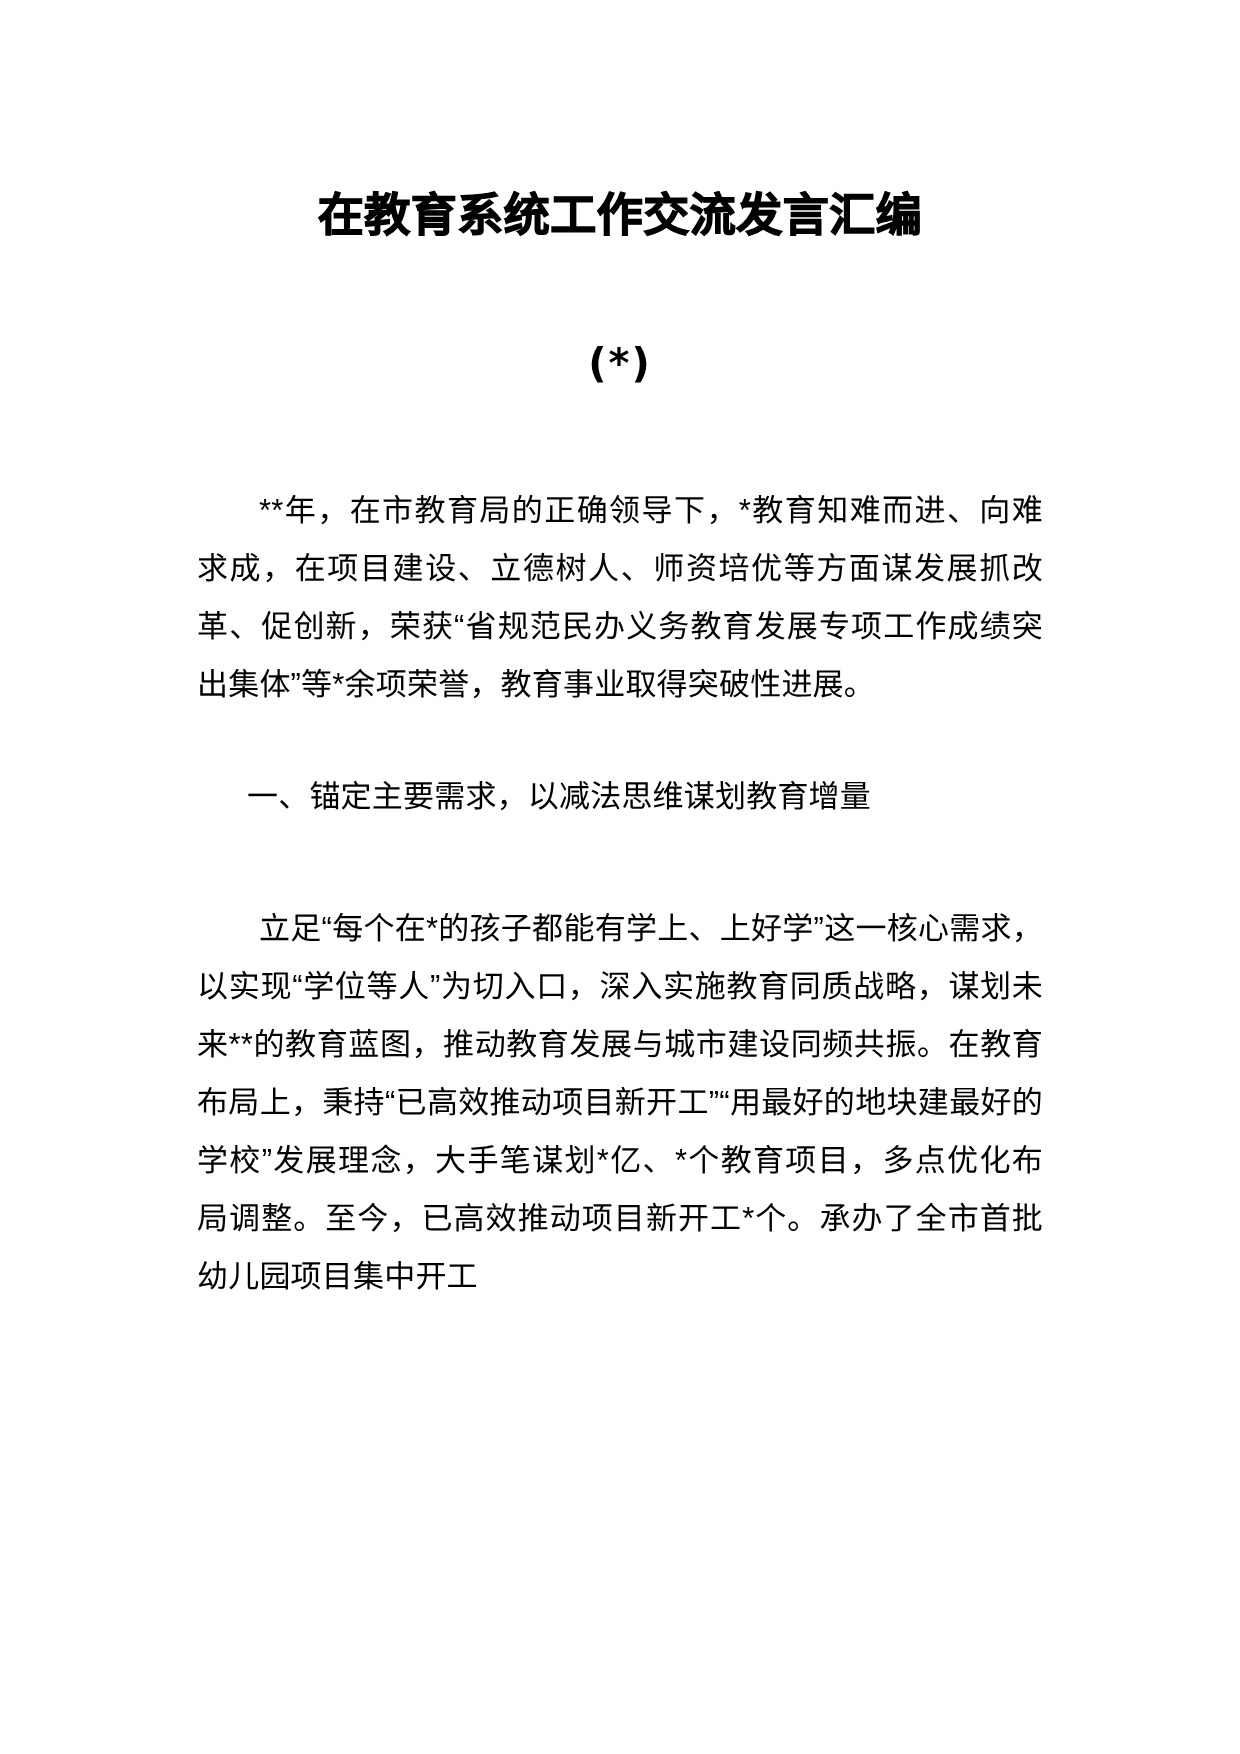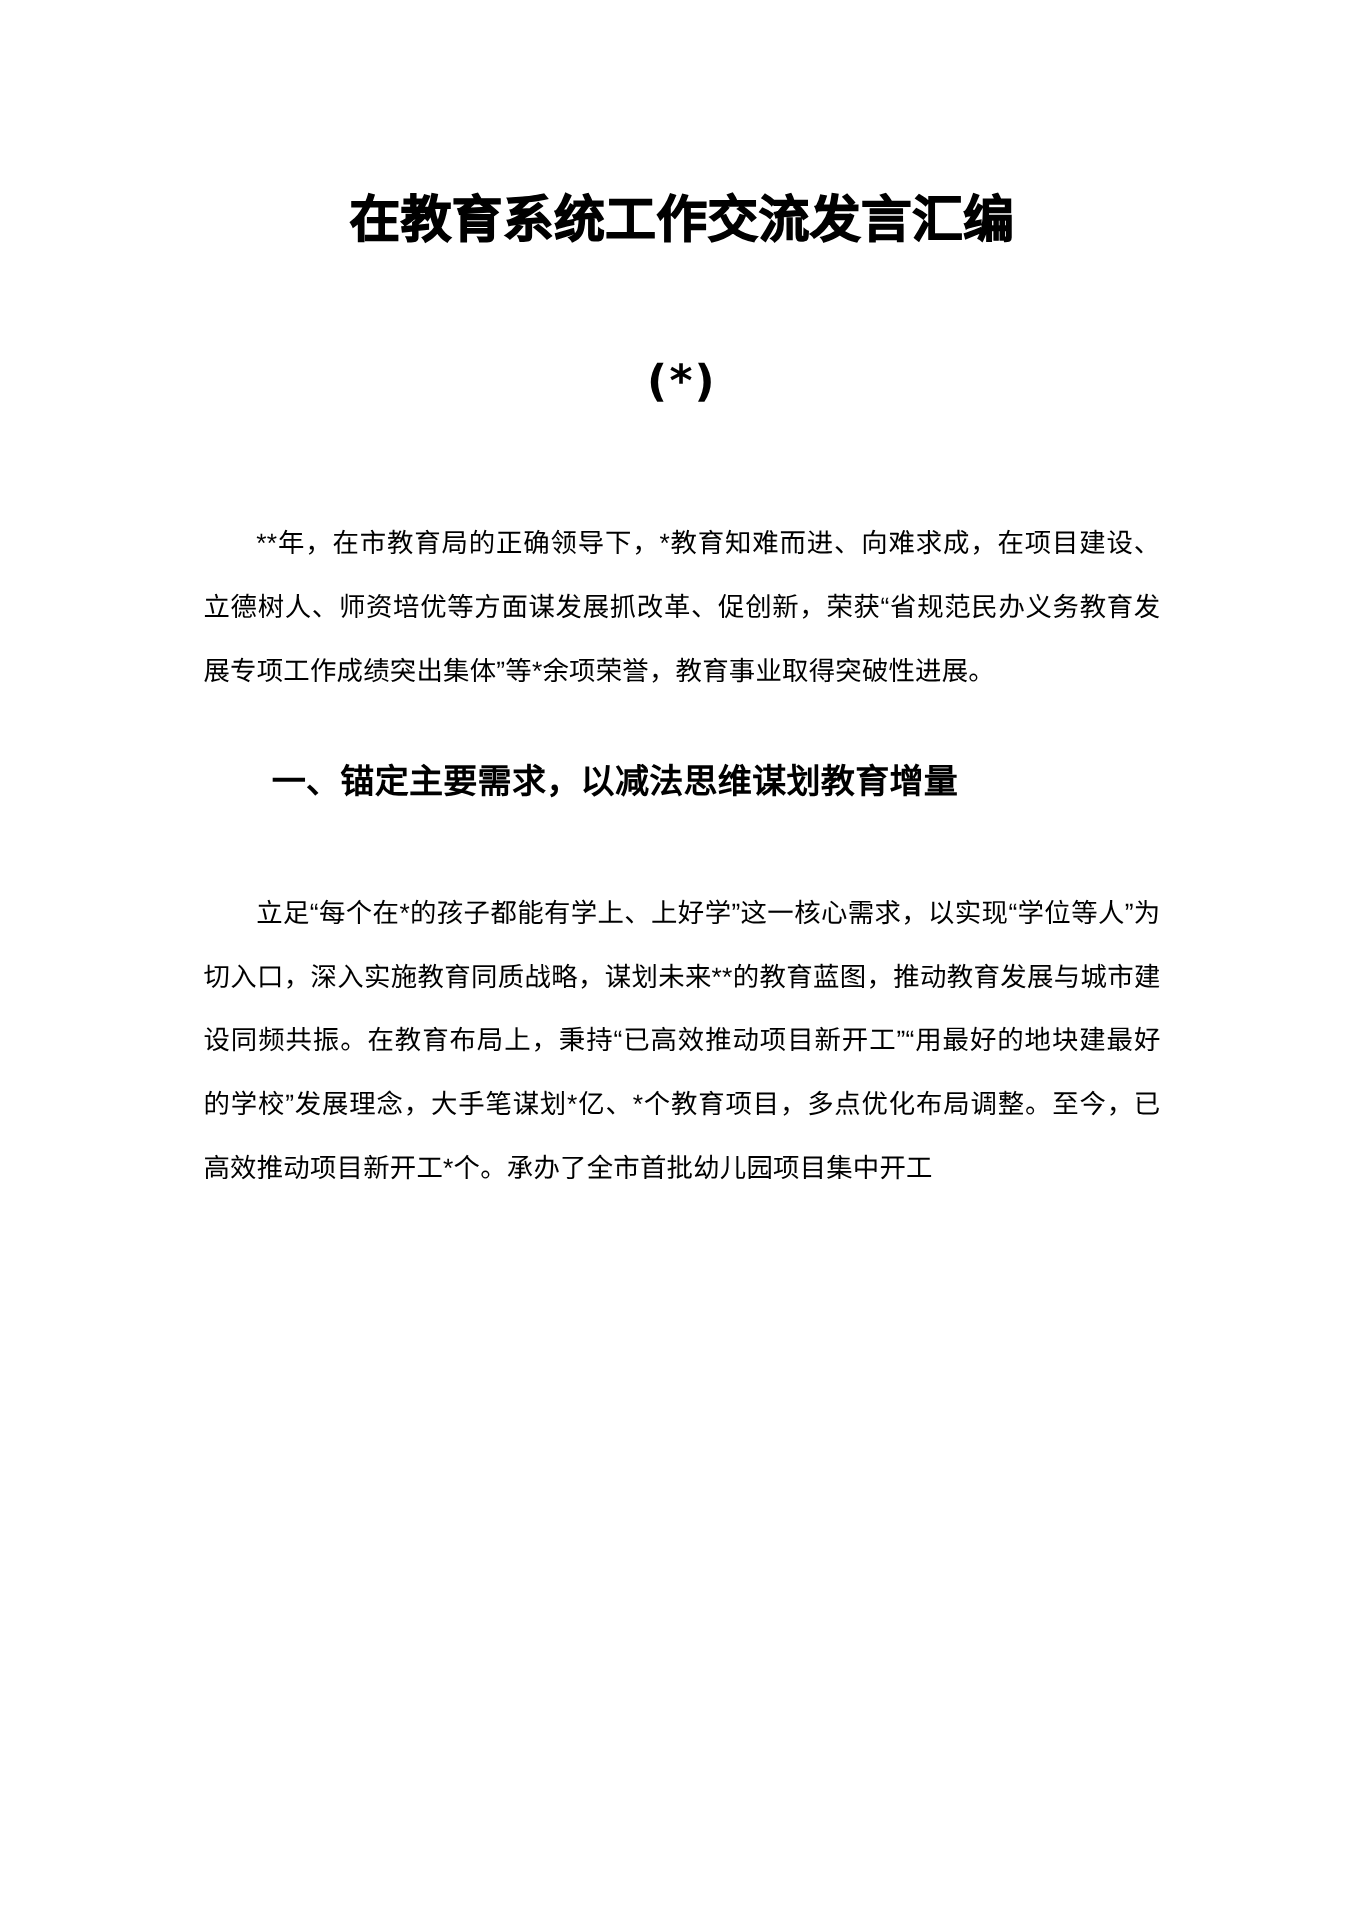--- a/index.html
+++ b/index.html
@@ -12,21 +12,21 @@
     font-family: "Liberation Sans", "DejaVu Sans", sans-serif;
     color: #000000;
   }
   .page {
     position: relative;
     width: 1240px;
     height: 1754px;
     margin: 0 auto;
     background: #ffffff;
     box-sizing: border-box;
-    padding: 0 185px;
+    padding: 16px 185px;
     overflow: hidden;
   }
   .doc-title {
     margin: 0;
     padding-top: 168px;
     text-align: center;
     font-size: 46px;
     line-height: 62px;
     font-weight: 900;
     letter-spacing: 0.5px;
@@ -48,33 +48,33 @@
   }
   .lead-line {
     margin: 0;
     font-size: 31px;
     line-height: 58px;
     text-align: justify;
     text-justify: inter-ideograph;
     letter-spacing: 0.2px;
   }
   .para {
-    margin: 0;
-    font-size: 24px;
+    margin: 12px;
+    font-size: 31px;
     line-height: 58px;
     text-align: justify;
     text-justify: inter-ideograph;
     text-indent: 2em;
     letter-spacing: 0.2px;
   }
   .section-heading {
     margin: 0;
     font-size: 31px;
     line-height: 58px;
-    font-weight: 700;
+    font-weight: 400;
     text-indent: 2em;
     letter-spacing: 0.2px;
   }
   .gap-sm { height: 42px; }
   .gap-lg { height: 62px; }
 </style>
 </head>
 <body style="background: rgb(255, 255, 255); color: rgb(0, 0, 0);">
 
 <div class="page">

